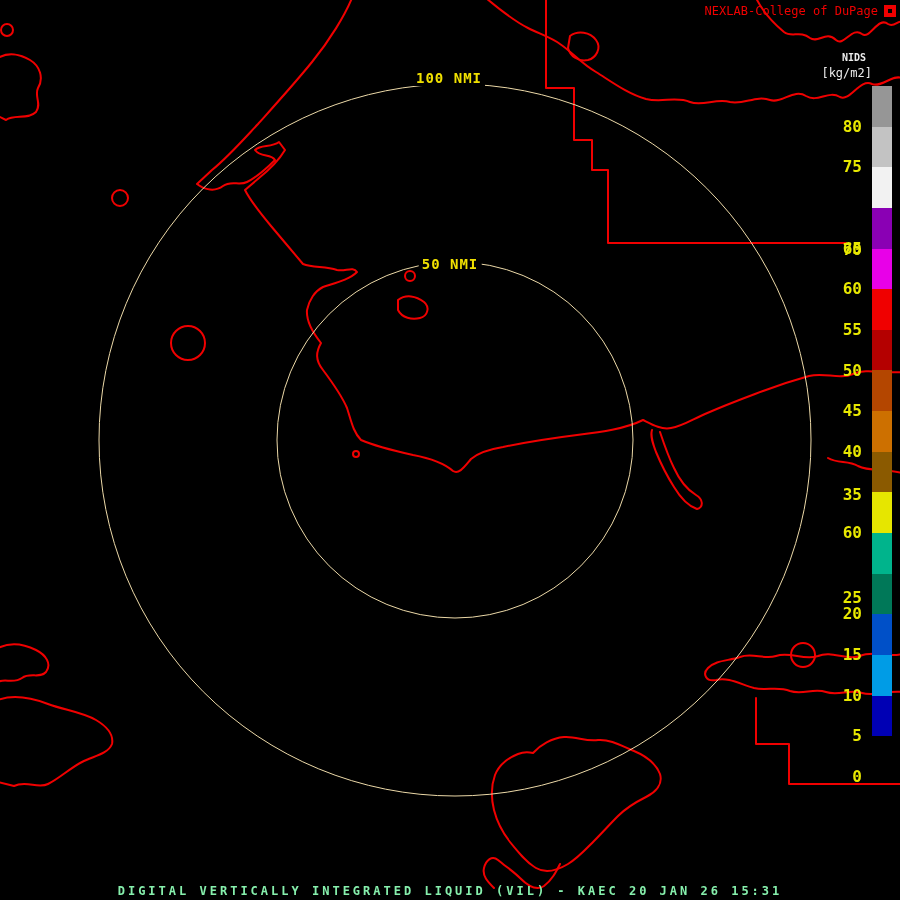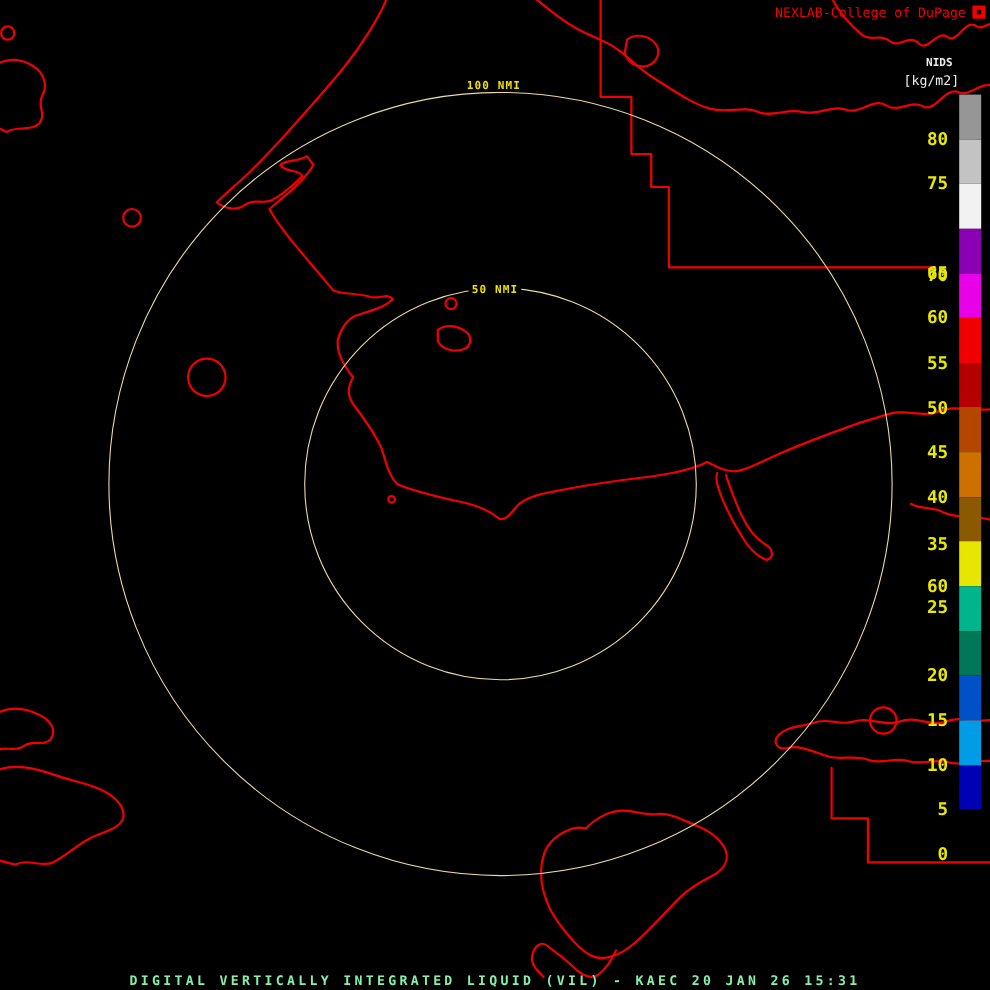--- a/index.html
+++ b/index.html
@@ -1,20 +1,20 @@
 <!DOCTYPE html>
 <html><head>
 <meta charset="utf-8">
 <style>
   html,body{margin:0;padding:0;width:900px;height:900px;background:#000;overflow:hidden;}
   body{position:relative;font-family:"DejaVu Sans Mono","Liberation Mono",monospace;}
   #map-svg{position:absolute;left:0;top:0;z-index:1;}
   .ring{fill:none;stroke-width:1;}
   .ring-label{position:absolute;z-index:3;transform:translate(-50%,-50%);
-    color:#f0e000;background:#000;font-size:10px;font-weight:bold;letter-spacing:1px;
+    color:#f0e000;background:#000;font-size:14px;font-weight:bold;letter-spacing:1px;
     padding:0 3px;white-space:nowrap;}
   #header-brand{position:absolute;top:4px;right:22px;z-index:4;color:#f00000;
     font-size:12px;font-weight:normal;white-space:nowrap;}
   #cod-logo{position:absolute;top:5px;right:4px;z-index:4;width:12px;height:12px;
     background:#f00000;}
   #cod-logo:after{content:"";position:absolute;left:4px;top:4px;width:4px;height:4px;background:#000;}
   #nids-label{position:absolute;top:52px;right:34px;z-index:4;color:#ececec;
     font-size:10px;font-weight:bold;}
   #units-label{position:absolute;top:66px;right:28px;z-index:4;color:#ececec;
     font-size:12px;font-weight:normal;}
@@ -90,21 +90,21 @@
     <span style="top: 73.3px;">75</span>
     <span style="top: 113.95px; margin-top: 42px;">70</span>
     <span style="top: 154.6px;">65</span>
     <span style="top: 195.25px;">60</span>
     <span style="top: 235.9px;">55</span>
     <span style="top: 276.55px;">50</span>
     <span style="top: 317.2px;">45</span>
     <span style="top: 357.85px;">40</span>
     <span style="top: 401px;">35</span>
     <span style="top: 439.15px;">60</span>
-    <span style="top: 458px; text-align: right;">25</span>
+    <span style="top: 504px; text-align: right;">25</span>
     <span style="top: 520.45px;">20</span>
     <span style="top: 561.1px;">15</span>
     <span style="top: 601.75px;">10</span>
     <span style="top: 642.4px;">5</span>
     <span style="top: 683.05px;">0</span>
   </div>
 
 <div id="footer-caption">DIGITAL VERTICALLY INTEGRATED LIQUID (VIL) - KAEC 20 JAN 26 15:31</div>
 
 </body></html>

